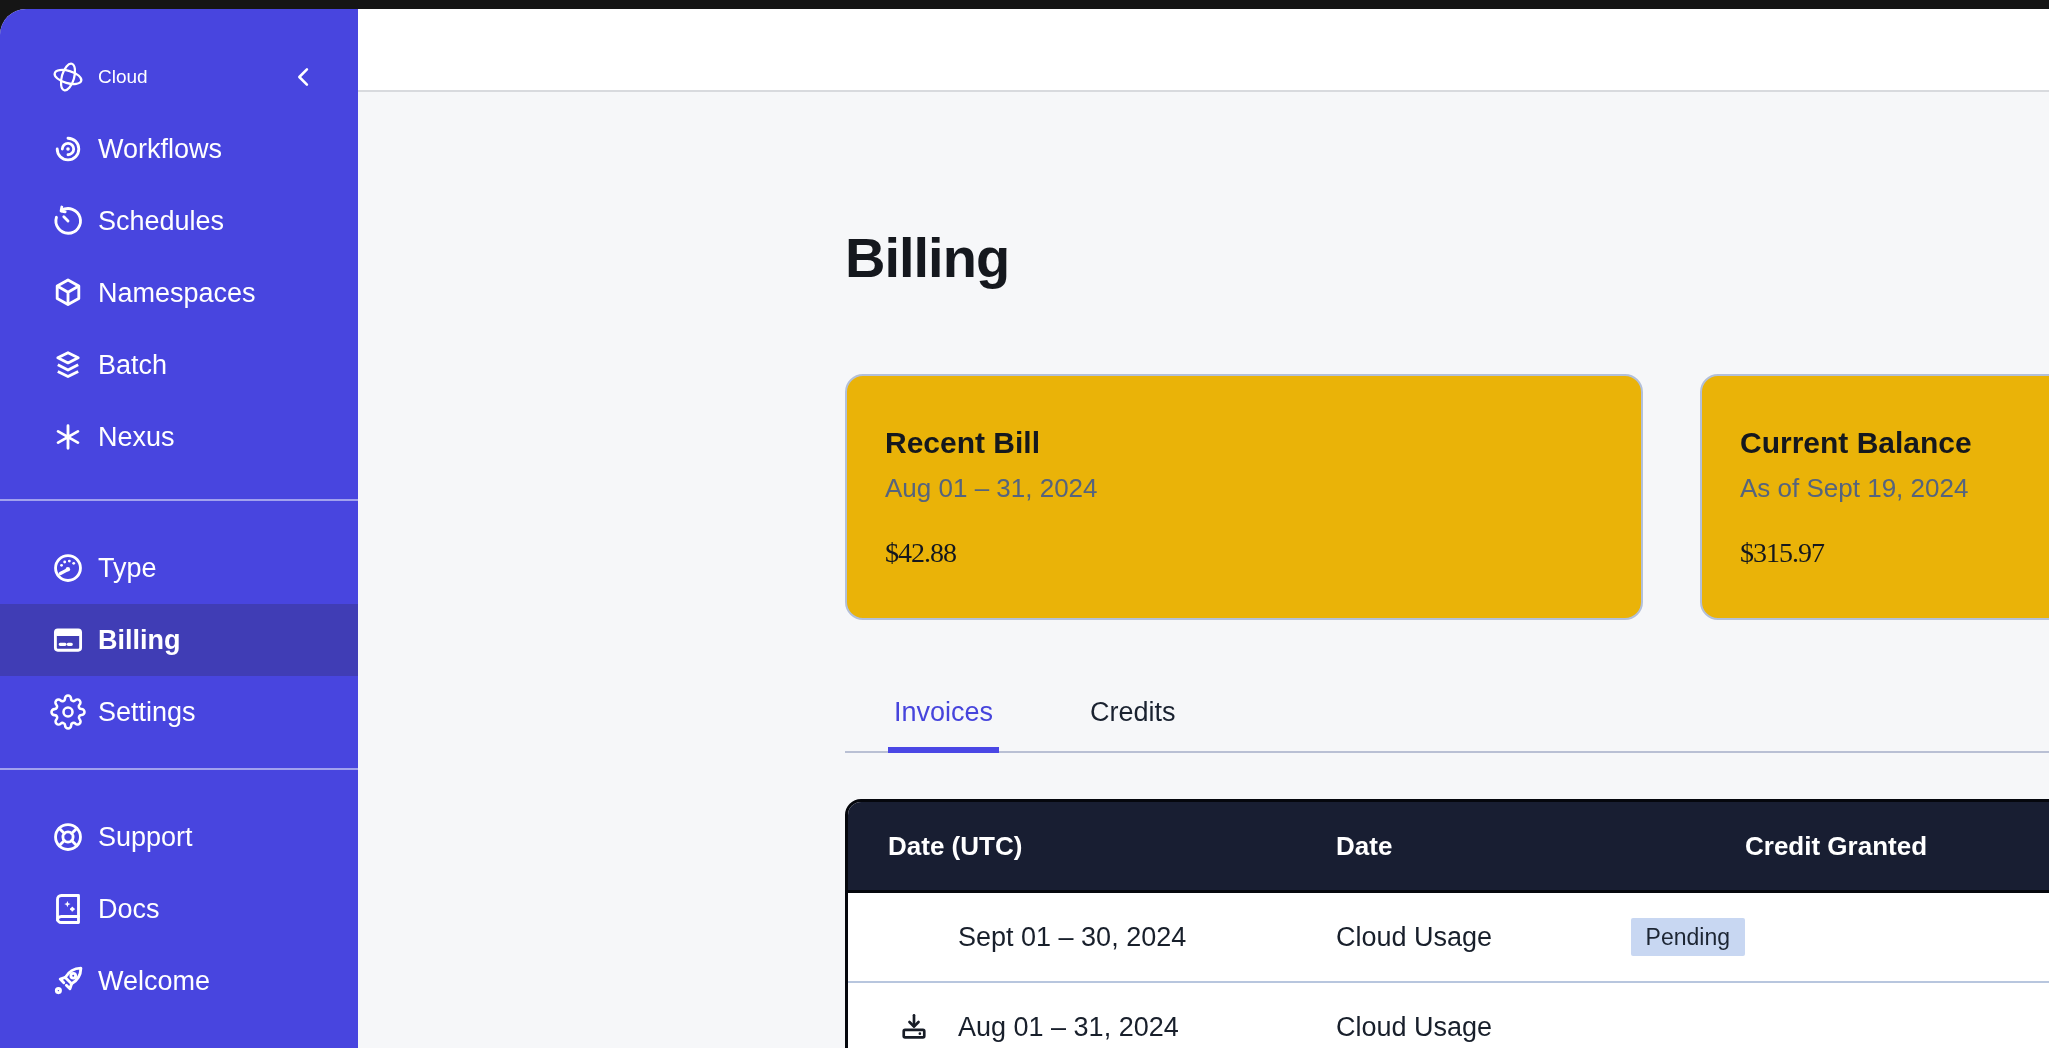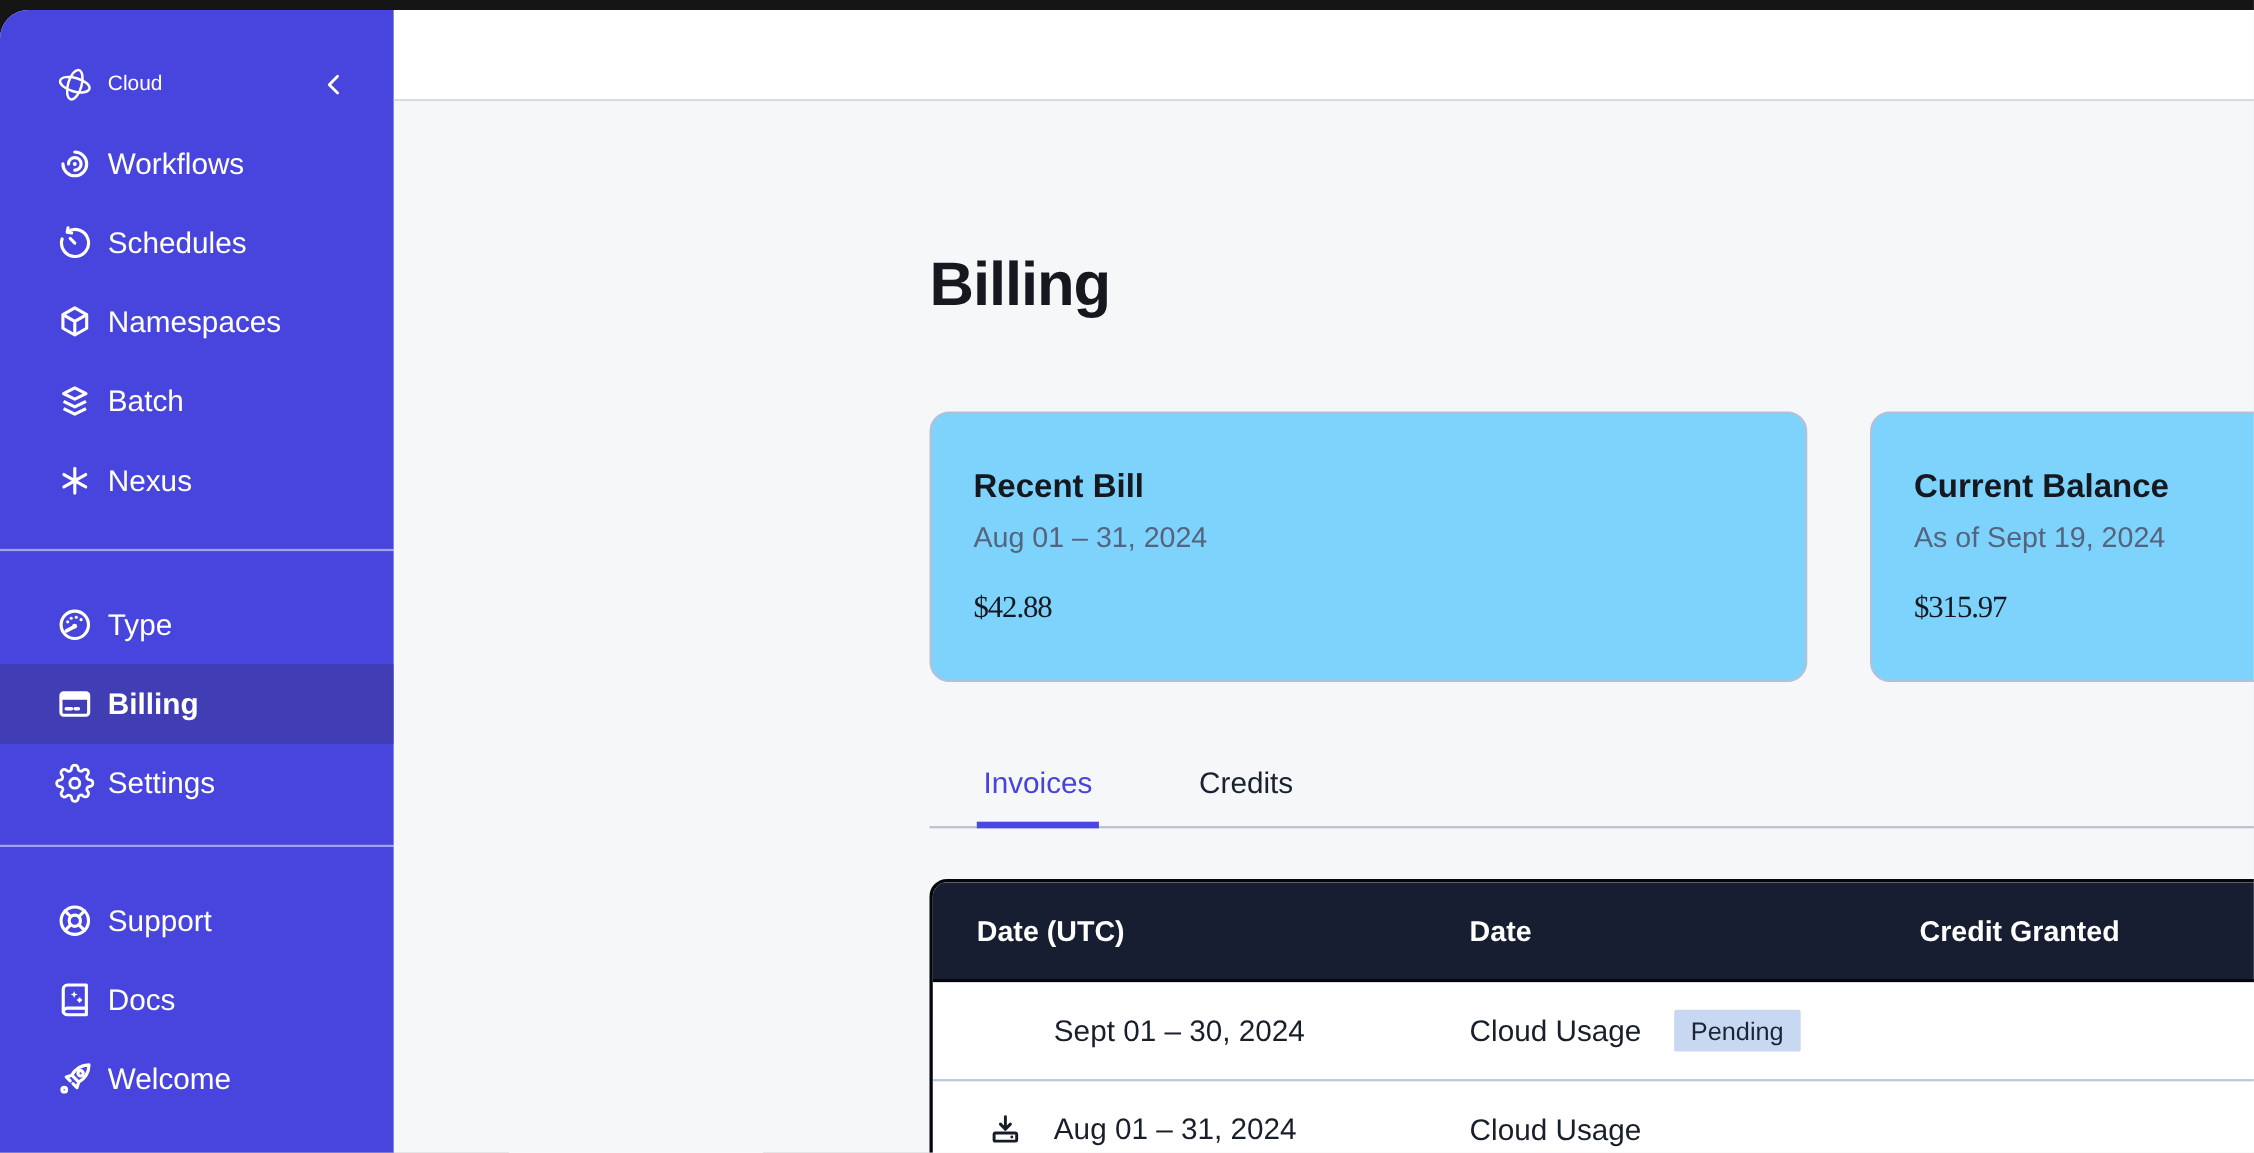--- a/index.html
+++ b/index.html
@@ -41,21 +41,21 @@
 
   .page-title{
     margin:0;font-size:56px;line-height:60px;font-weight:600;
     color:#15181e;letter-spacing:-1px;
   }
 
   
   .cards{display:flex;gap:57px;margin-top:86px;}
   .card{
     width:798px;height:246px;flex:none;box-sizing:border-box;
-    background:#7dd3fc;border:2px solid #b3c0d9;border-radius:18px;
+    background:#eab308;border:2px solid #b3c0d9;border-radius:18px;
     padding:48px 38px;
   }
   .card-title{font-size:30px;font-weight:600;color:#15181e;line-height:38px;}
   .card-sub{margin-top:10px;font-size:26px;color:#55647e;line-height:32px;}
   .card-amount{
     margin-top:28px;font-size:28px;line-height:42px;color:#15181e;
     font-family:Liberation Serif, serif;font-weight:500;letter-spacing:-1px;
   }
 
   
@@ -77,24 +77,24 @@
     font-size:26px;font-weight:600;border-bottom:3px solid #05070d;
   }
   .col-date{width:488px;flex:none;box-sizing:border-box;padding-left:40px;}
   .col-type{width:409px;flex:none;box-sizing:border-box;}
   .col-credit{flex:1;box-sizing:border-box;}
   .trow{
     height:88px;display:flex;align-items:center;background:#fff;
     font-size:27px;color:#181f2b;
   }
   .trow + .trow{border-top:2px solid #b8c6de;}
-  .trow .col-date{display:flex;align-items:flex-start;padding-left:50px;}
+  .trow .col-date{display:flex;align-items:flex-end;padding-left:50px;}
   .icon-slot{width:60px;flex:none;display:flex;align-items:center;}
   .icon-slot svg{width:32px;height:32px;display:block;color:#171c26;}
-  .type-cell{display:flex;align-items:center;gap:30px;}
+  .type-cell{display:flex;align-items:center;gap:30px;justify-content:space-between;}
   .badge{
     background:#c8d7f2;color:#1c2533;font-size:23px;font-weight:500;
     padding:5px 15px;border-radius:2px;line-height:28px;white-space:nowrap;
   }
 </style>
 </head>
 <body>
 
 <div class="app">
 

